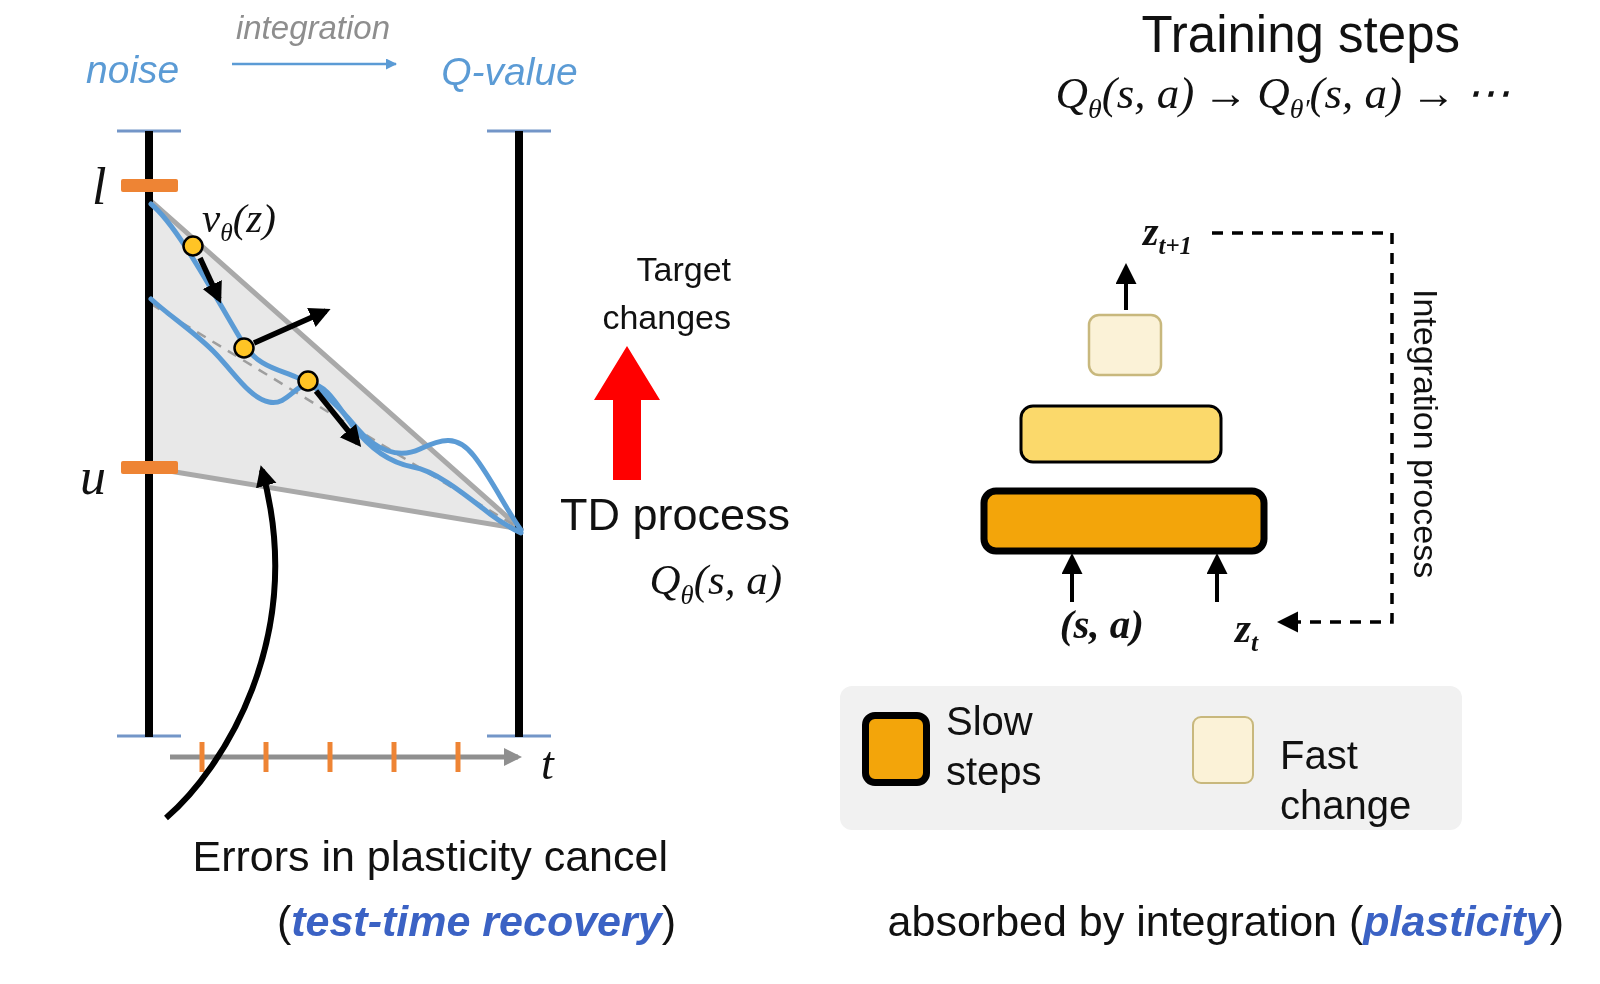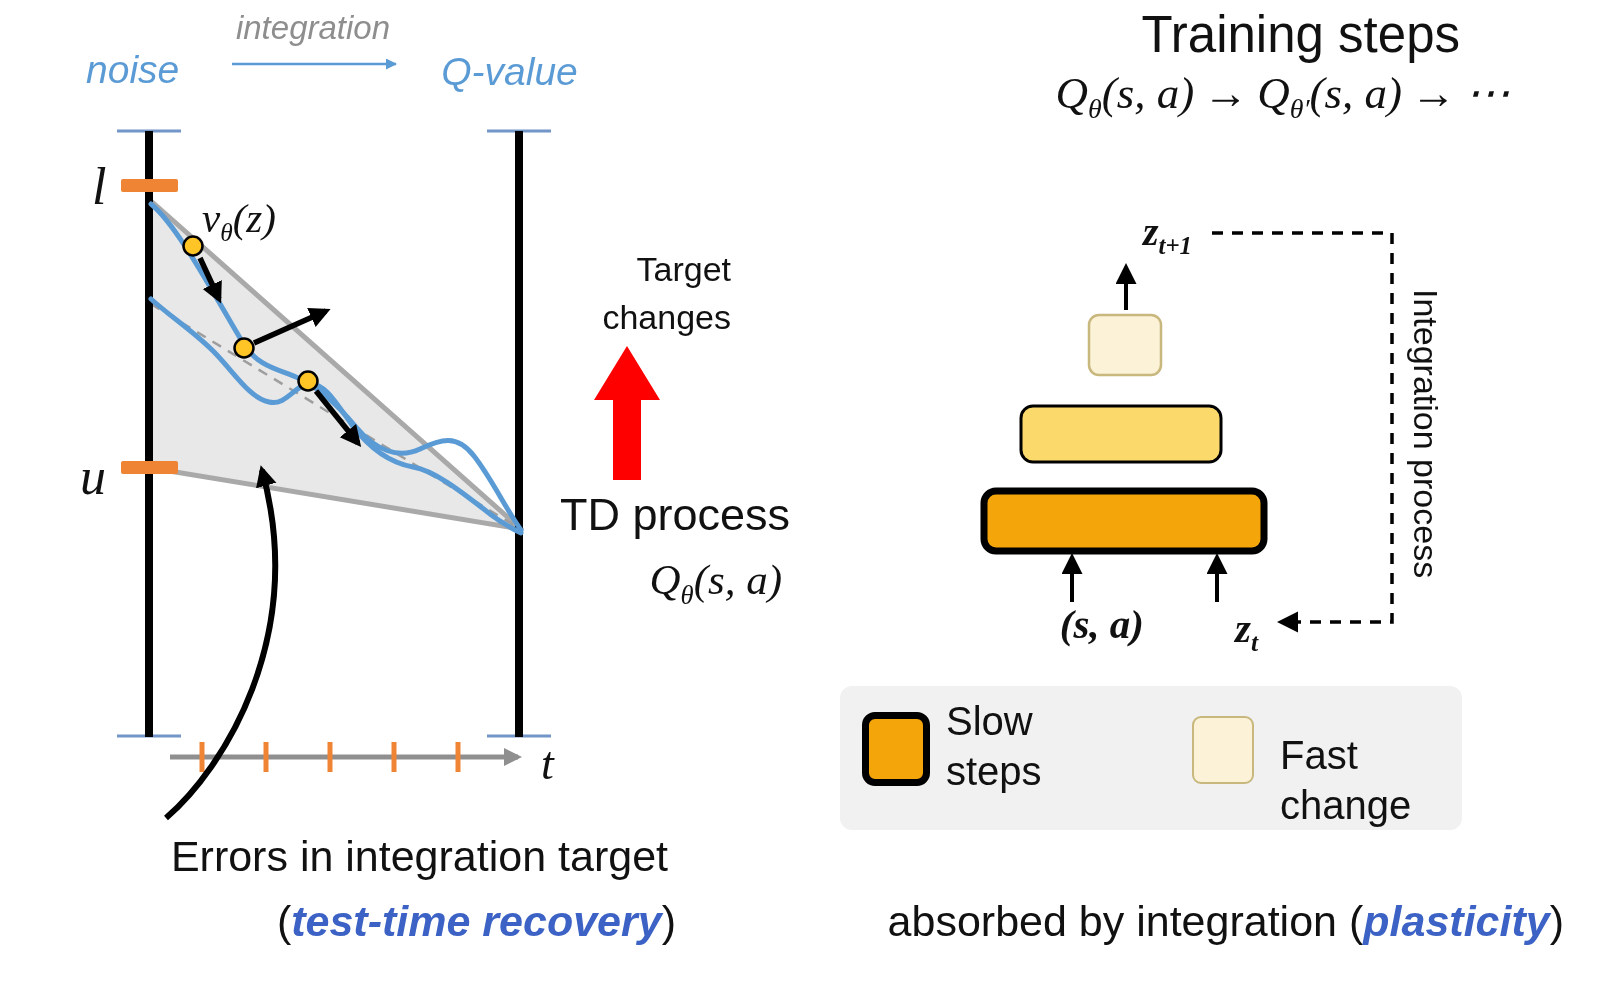--- a/index.html
+++ b/index.html
@@ -164,21 +164,21 @@
   <div class="label math" id="lbl-vtheta"><span>v</span><sub>θ</sub><span>(z)</span></div>
 
   <div class="label center pre" id="lbl-target-changes">Target
 changes</div>
 
   <div class="label center" id="lbl-td">TD process</div>
   <div class="label math center" id="lbl-td-formula"><span>Q</span><sub>θ</sub><span>(s, a)</span></div>
 
   <div class="label math" id="lbl-t">t</div>
 
-  <div class="label center" id="cap-left-1">Errors in integration target</div>
+  <div class="label center" id="cap-left-1">Errors in plasticity cancel</div>
   <div class="label center" id="cap-left-2"><span>(</span><span class="hl-blue">test-time recovery</span><span>)</span></div>
 
   <div class="label center" id="lbl-title">Training steps</div>
 
   <div class="label math center" id="lbl-formula"><span>Q</span><sub>θ</sub><span>(s, a)</span><span class="arr">→</span><span>Q</span><sub>θ′</sub><span>(s, a)</span><span class="arr">→</span><span>⋯</span></div>
 
   <div class="label math mbold center" id="lbl-znext"><span>z</span><sub>t+1</sub></div>
 
   <div class="label math mbold center" id="lbl-sa">(s, a)</div>
 

